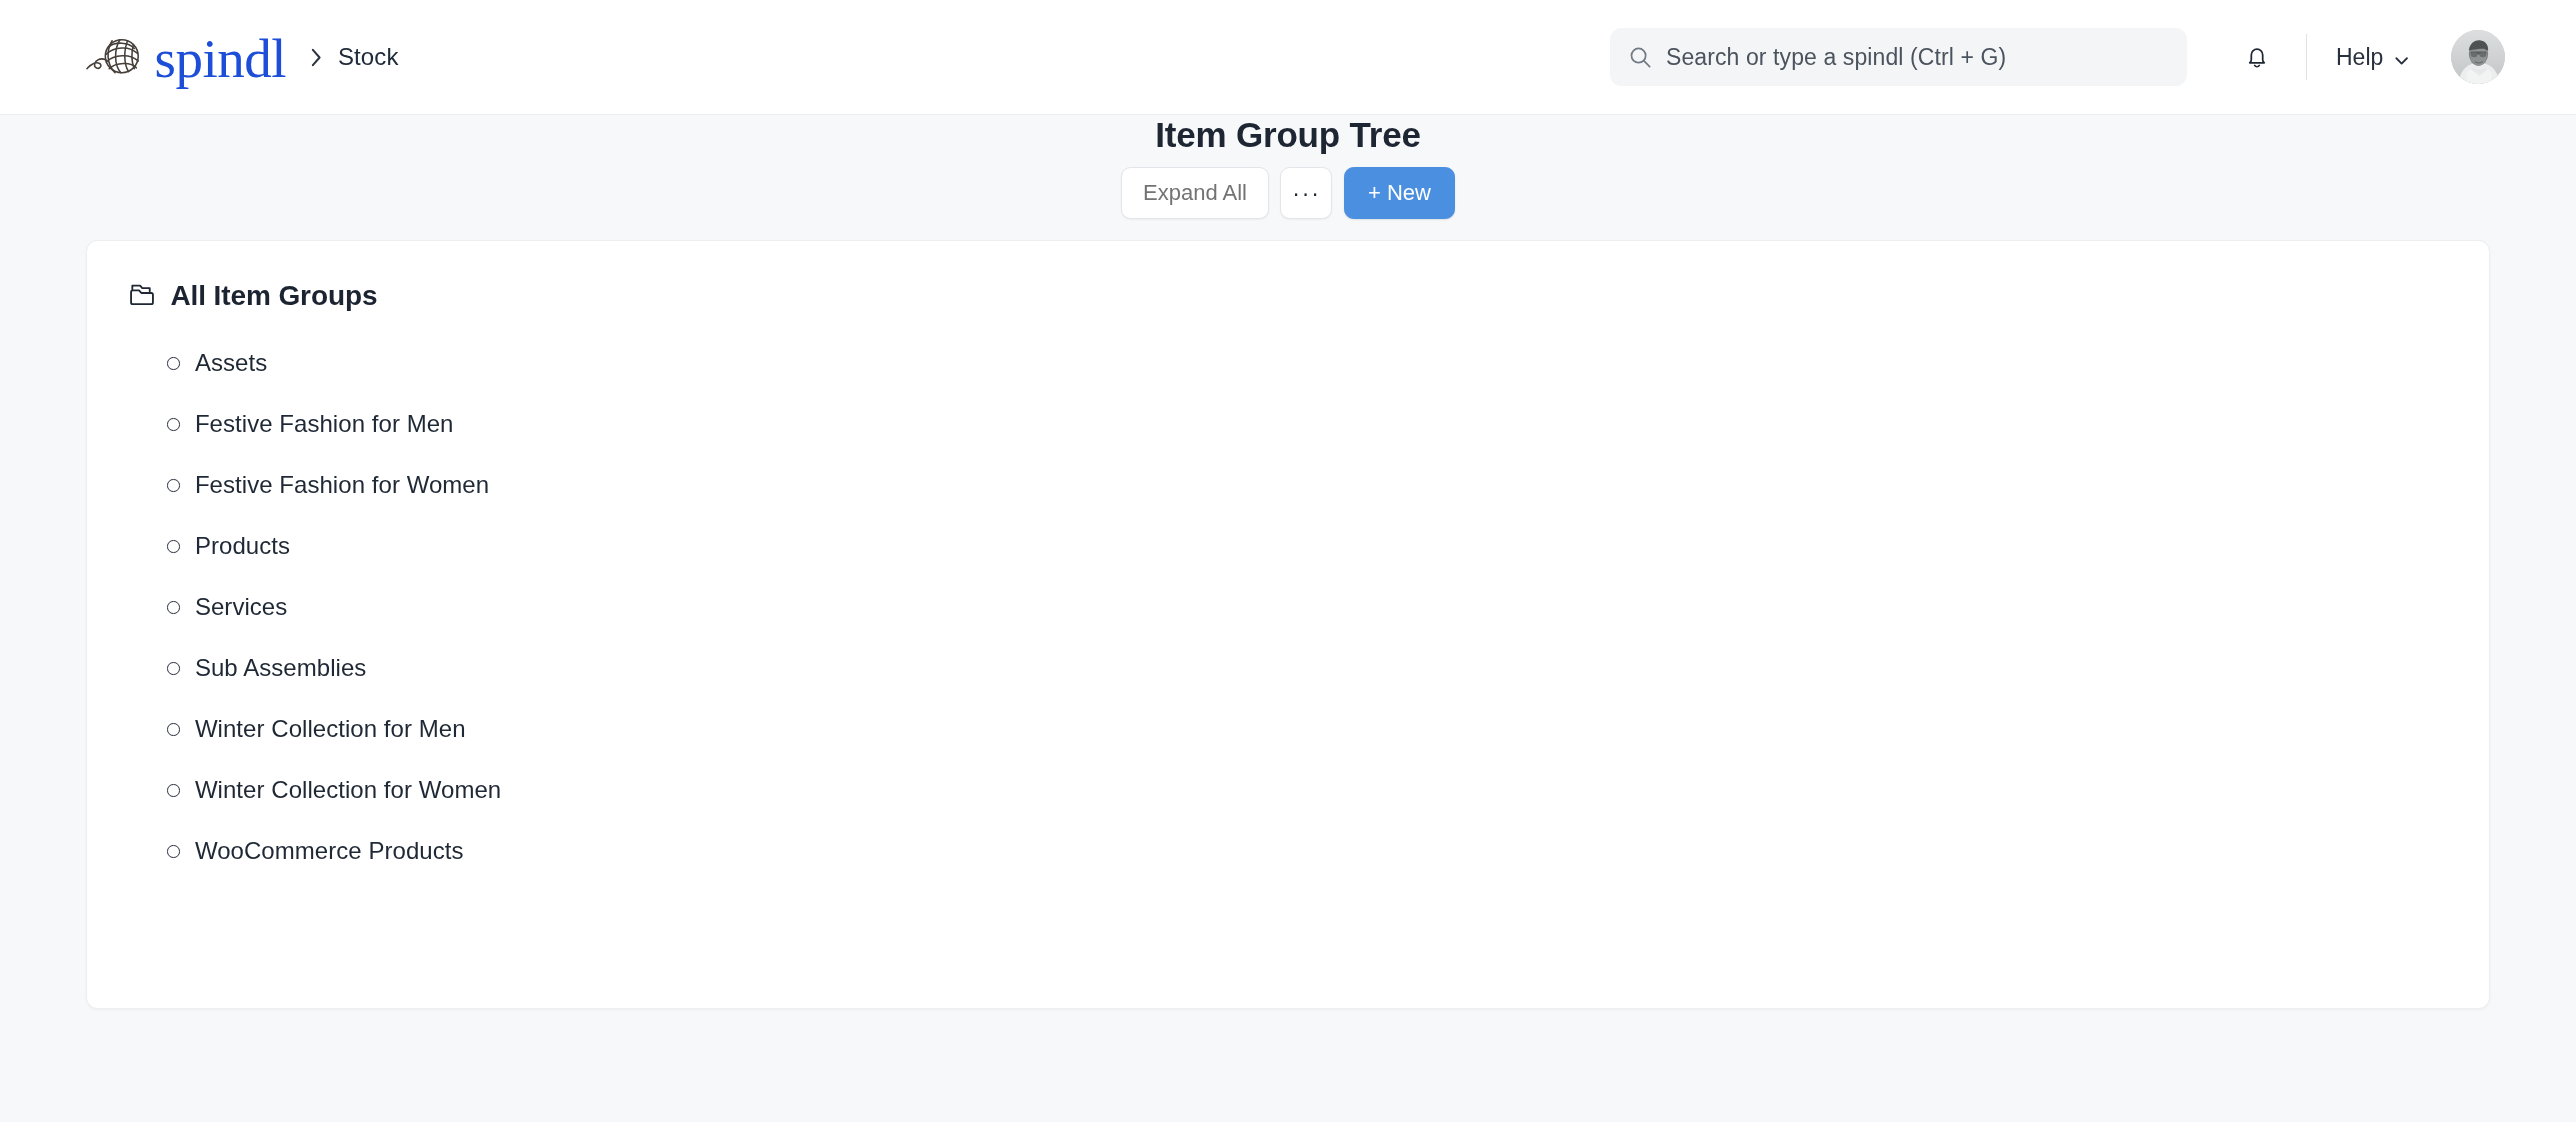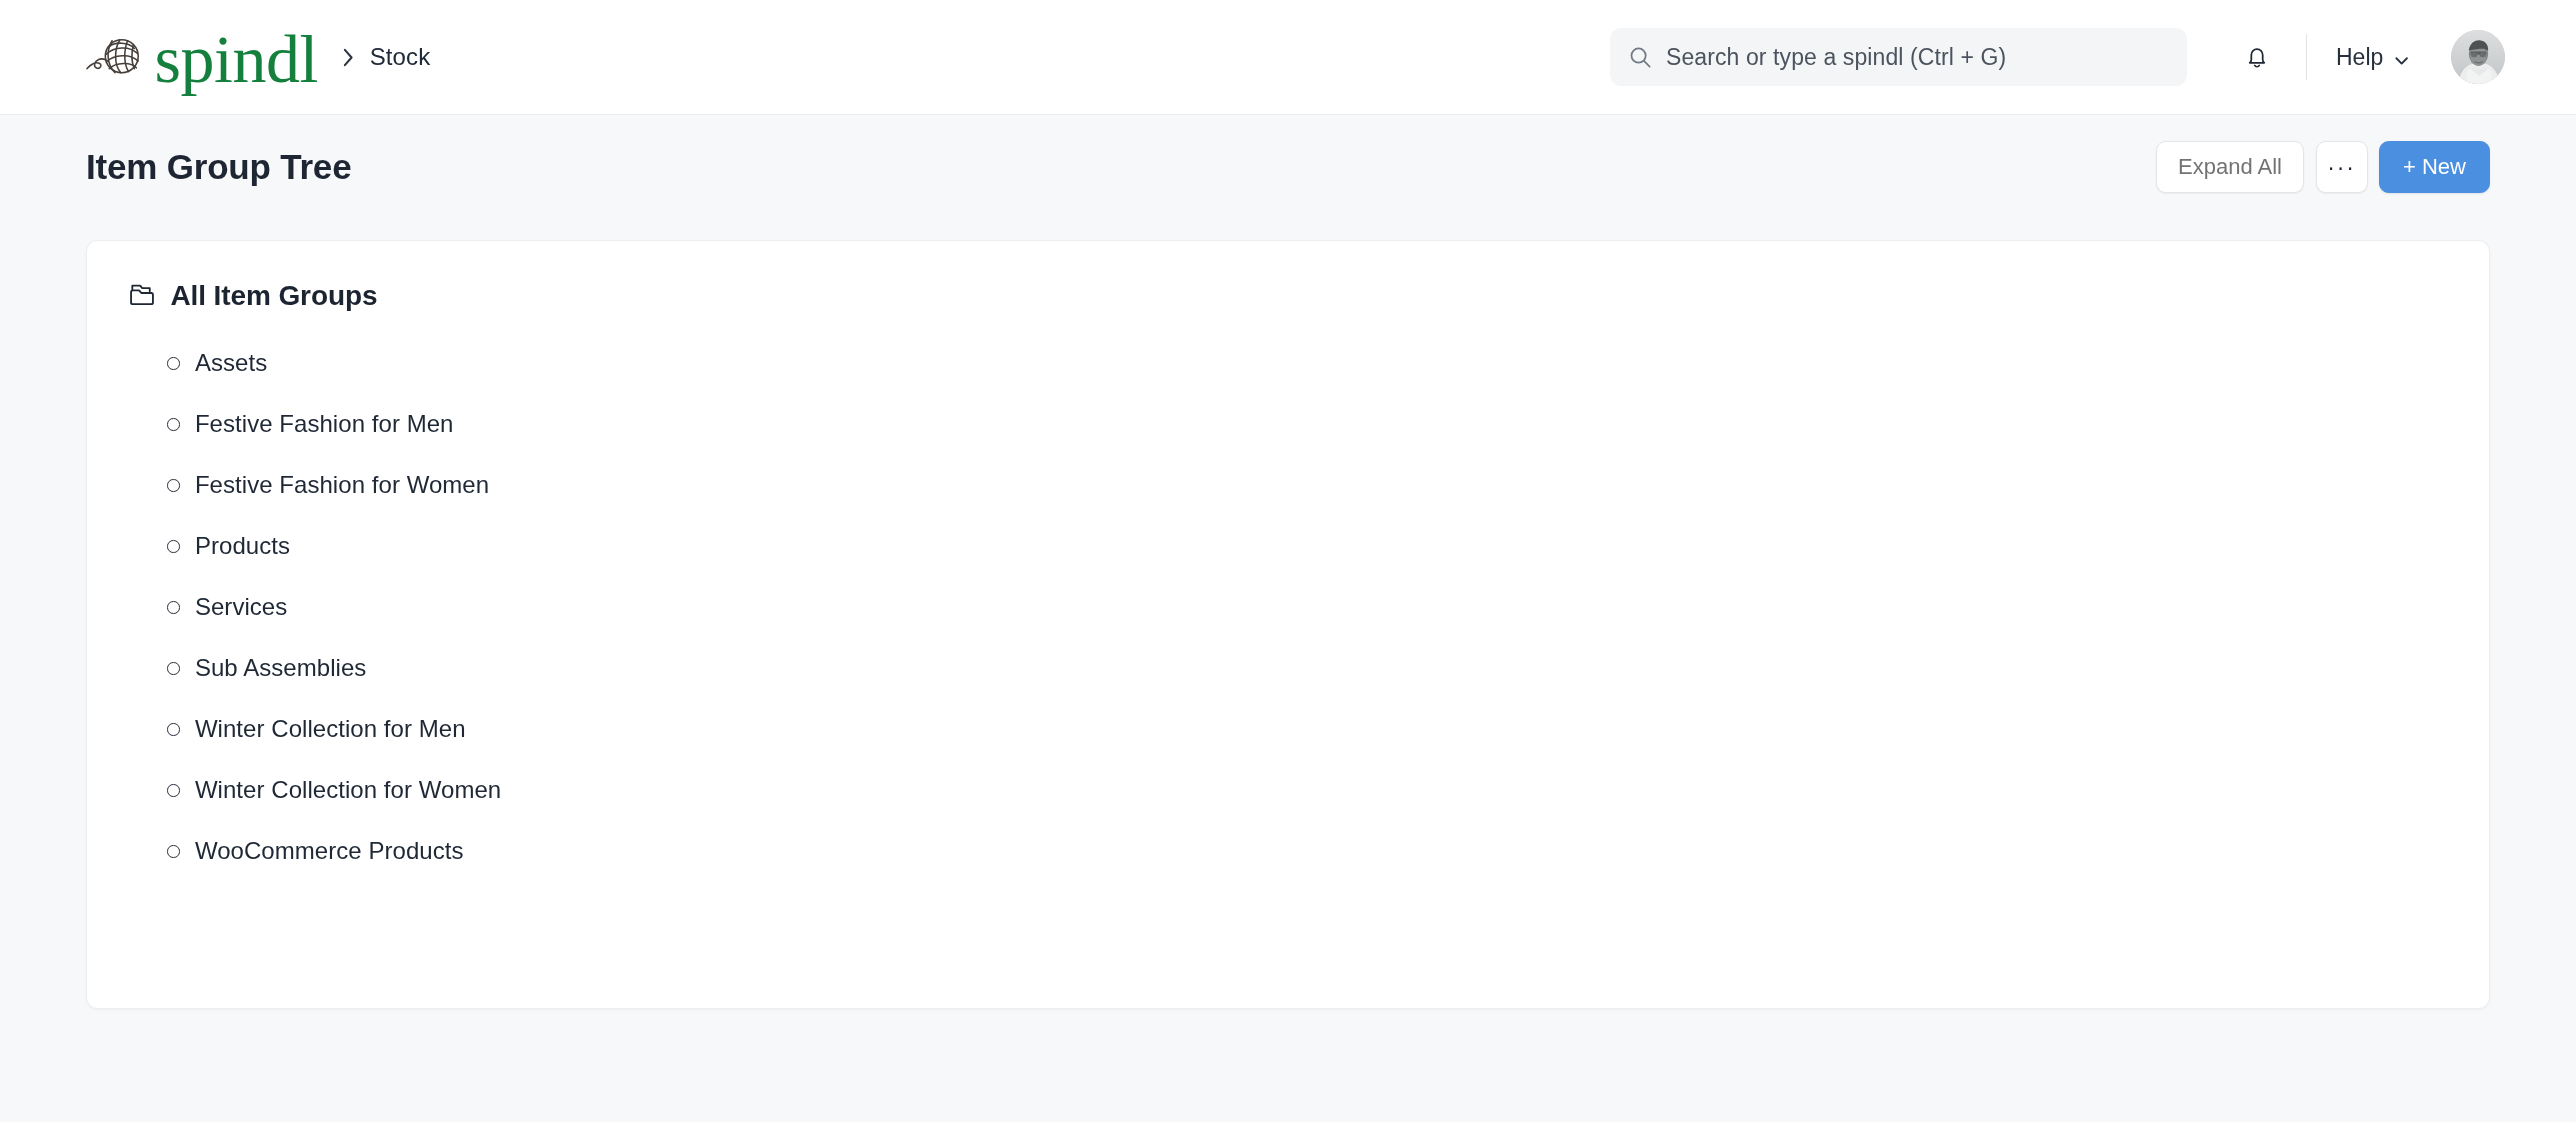--- a/index.html
+++ b/index.html
@@ -34,23 +34,23 @@
     display: flex;
     align-items: center;
     gap: 9.6px;
     text-decoration: none;
   }
 
   .logo-mark { width: 60px; height: 48px; display: block; flex: 0 0 auto; }
 
   .logo-word {
     font-family: "Liberation Serif", serif;
-    font-size: 68px;
+    font-size: 55px;
     line-height: 1;
-    color: #15803d;
+    color: #1d4ed8;
     letter-spacing: -0.5px;
     position: relative;
     top: 1.9px;
   }
 
   .crumb-sep {
     margin: 0 13.5px 0 23px;
     display: flex;
     align-items: center;
     color: #2b3340;
@@ -132,20 +132,21 @@
   .page {
     padding: 0 65px;
   }
 
   .page-head {
     height: 104px;
     display: flex;
     align-items: center;
     justify-content: space-between;
     padding: 0 21px 0 21px;
+    flex-direction: column;
   }
 
   .page-title {
     font-size: 35px;
     font-weight: bold;
     color: #1e2633;
     letter-spacing: -0.2px;
   }
 
   .head-actions { display: flex; align-items: center; gap: 11.5px; }

